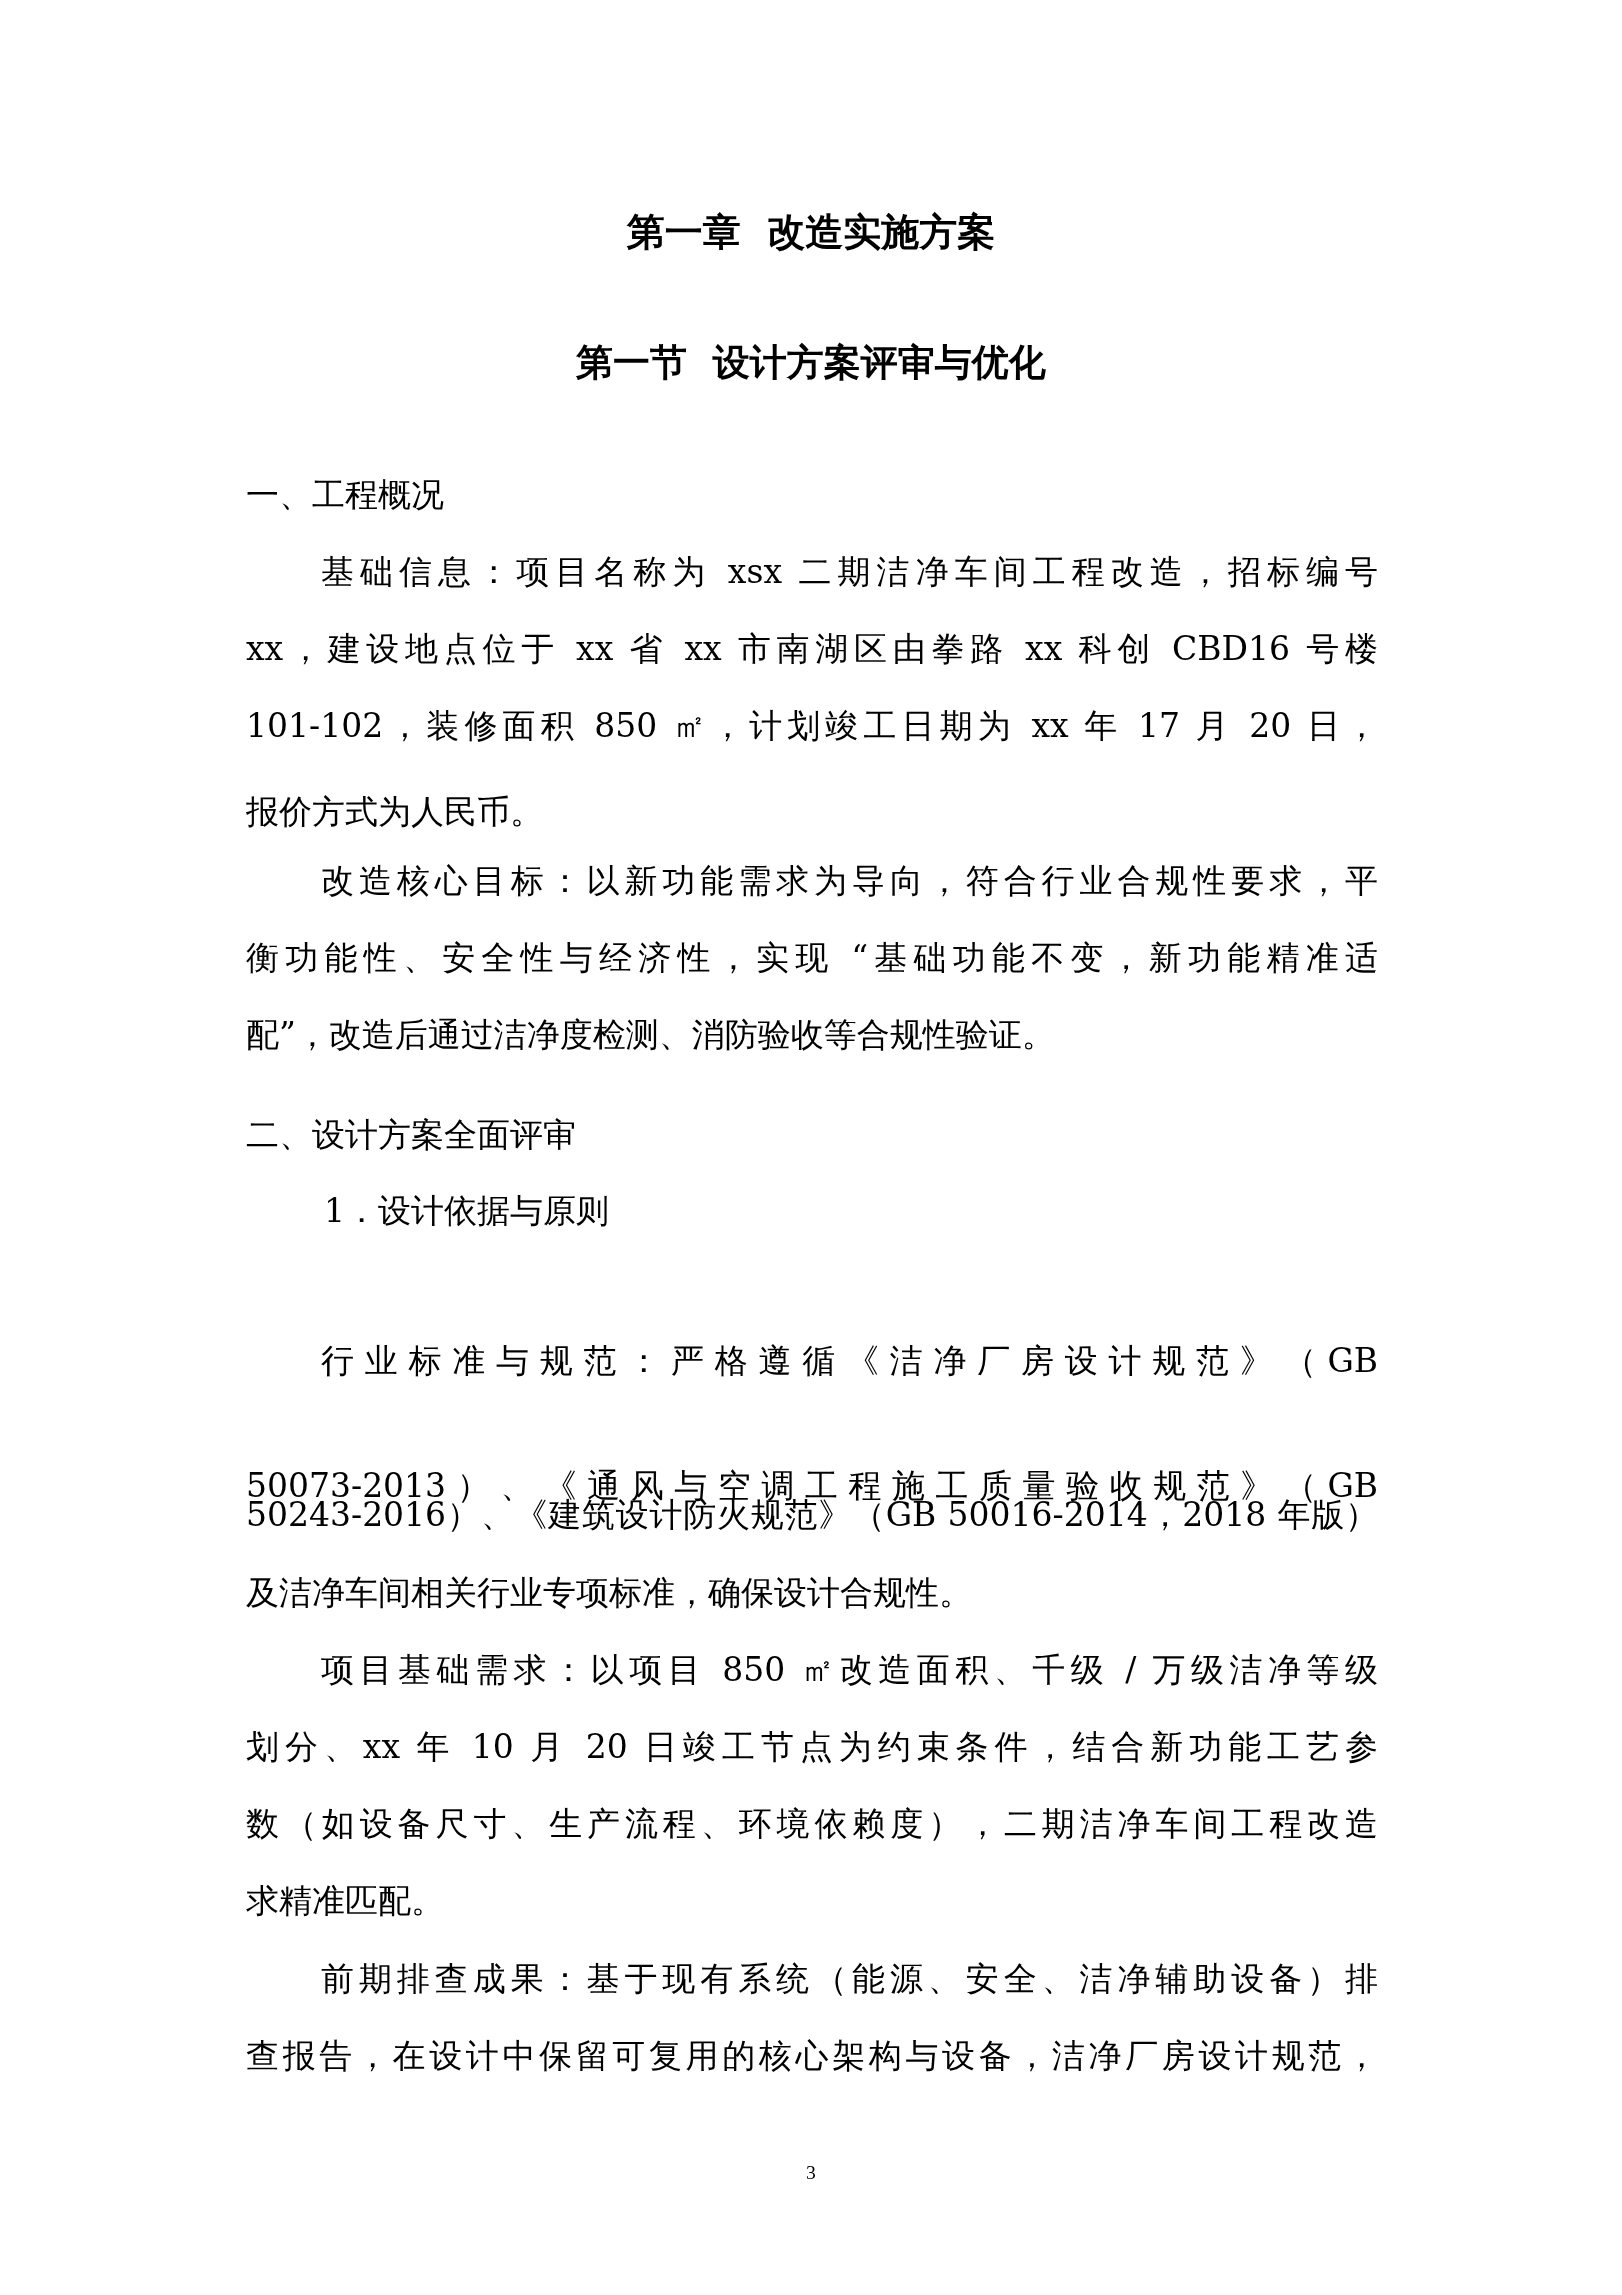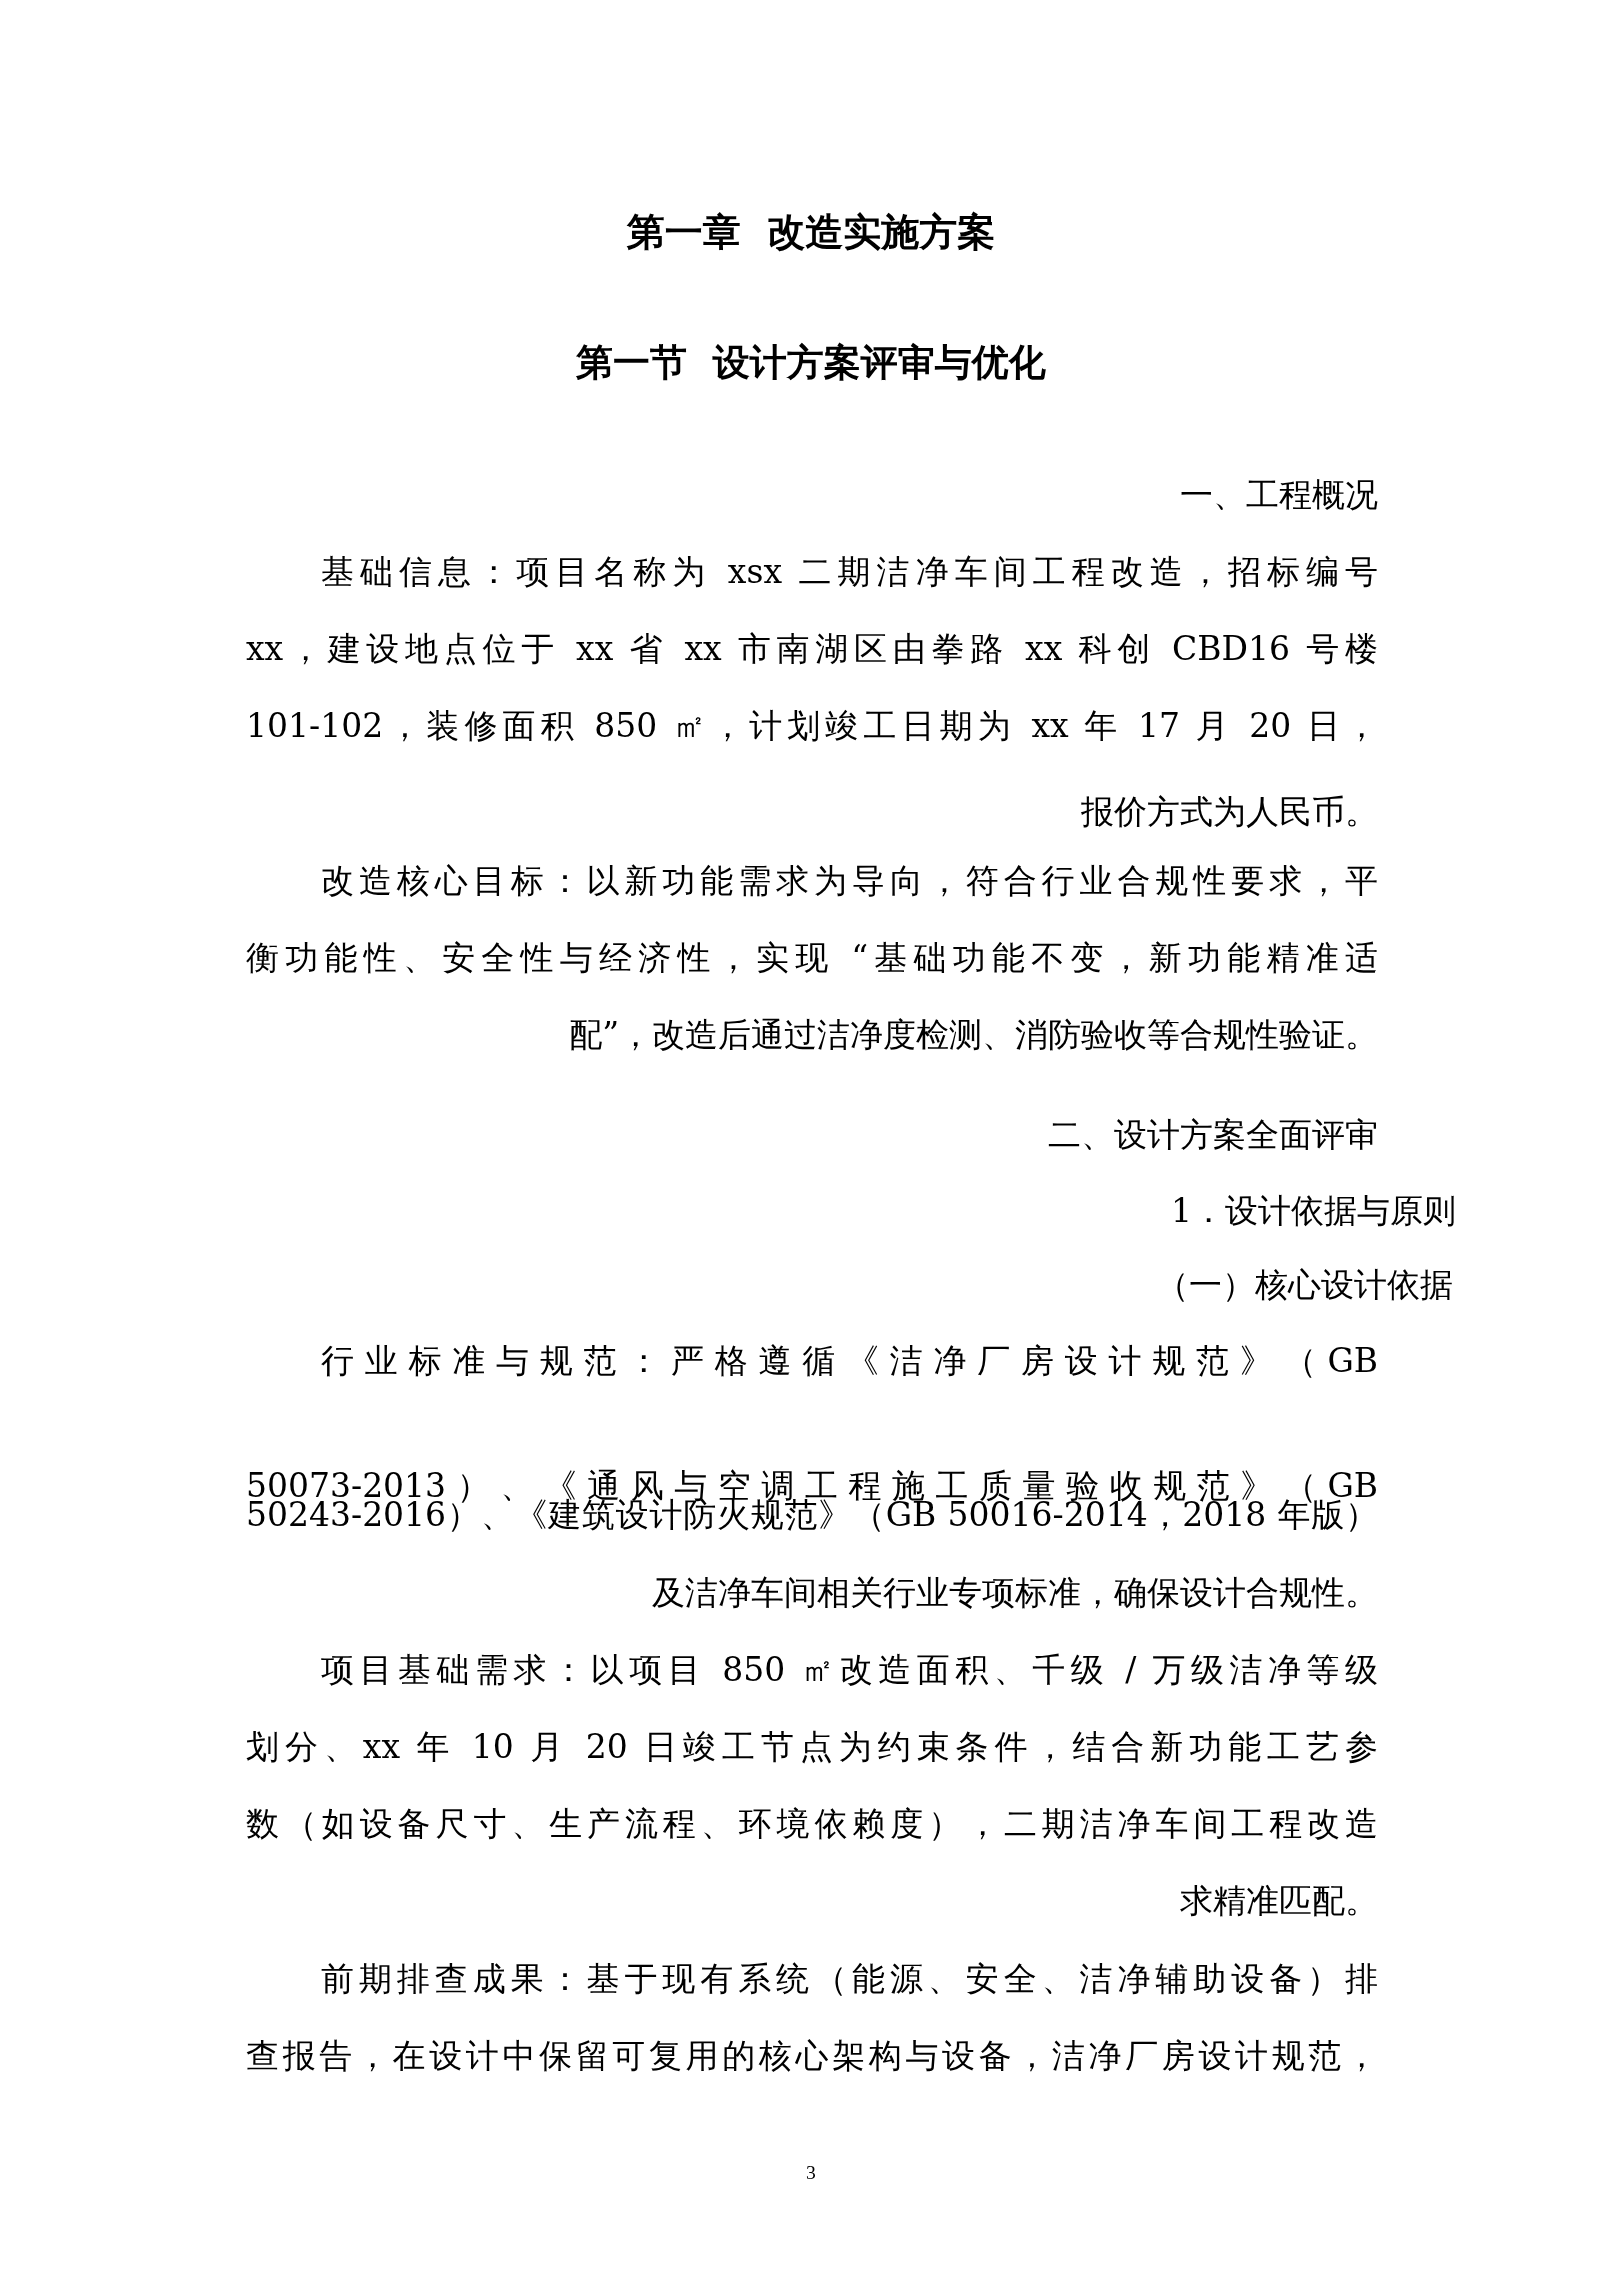--- a/index.html
+++ b/index.html
@@ -45,21 +45,20 @@
     }
     .line {
       position: absolute;
       left: 246px;
       width: 1132px;
       font-size: 33px;
       height: 46px;
       line-height: 46px;
       white-space: nowrap;
       margin: 0;
-      text-align: right;
     }
     .justify {
       text-align: justify;
       text-align-last: justify;
     }
     .indent {
       left: 321px;
       width: 1057px;
     }
     .indent-sm {
@@ -92,21 +91,20 @@
   <p class="line justify" style="top:616px;">xx，建设地点位于 xx 省 xx 市南湖区由拳路 xx 科创 CBD16 号楼</p>
   <p class="line justify" style="top:693px;">101-102，装修面积 850 ㎡，计划竣工日期为 xx 年 17 月 20 日，</p>
   <p class="line" style="top:771px;margin-top:8px;">报价方式为人民币。</p>
 
   <p class="line justify" style="top:925px;">衡功能性、安全性与经济性，实现 “基础功能不变，新功能精准适</p>
   <p class="line indent justify" style="top:848px;">改造核心目标：以新功能需求为导向，符合行业合规性要求，平</p>
   <p class="line" style="top:1002px;">配”，改造后通过洁净度检测、消防验收等合规性验证。</p>
 
   <p class="line" style="top:1102px;">二、设计方案全面评审</p>
   <p class="line indent-sm" style="top:1178px;">1．设计依据与原则</p>
-  <p class="line indent-paren" style="top:1252px;">（一）核心设计依据</p>
 
   <p class="line indent justify" style="top:1328px;">行业标准与规范：严格遵循《洁净厂房设计规范》（GB</p>
   <p class="line justify" style="top:1405px;margin-top:48px;">50073-2013）、《通风与空调工程施工质量验收规范》（GB</p>
   <p class="line justify" style="top:1482px;">50243-2016）、《建筑设计防火规范》（GB 50016-2014，2018 年版）</p>
   <p class="line" style="top:1560px;">及洁净车间相关行业专项标准，确保设计合规性。</p>
 
   <p class="line indent justify" style="top:1637px;">项目基础需求：以项目 850 ㎡改造面积、千级 / 万级洁净等级</p>
   <p class="line justify" style="top:1714px;">划分、xx 年 10 月 20 日竣工节点为约束条件，结合新功能工艺参</p>
   <p class="line justify" style="top:1791px;">数（如设备尺寸、生产流程、环境依赖度），二期洁净车间工程改造</p>
   <p class="line" style="top:1868px;">求精准匹配。</p>

